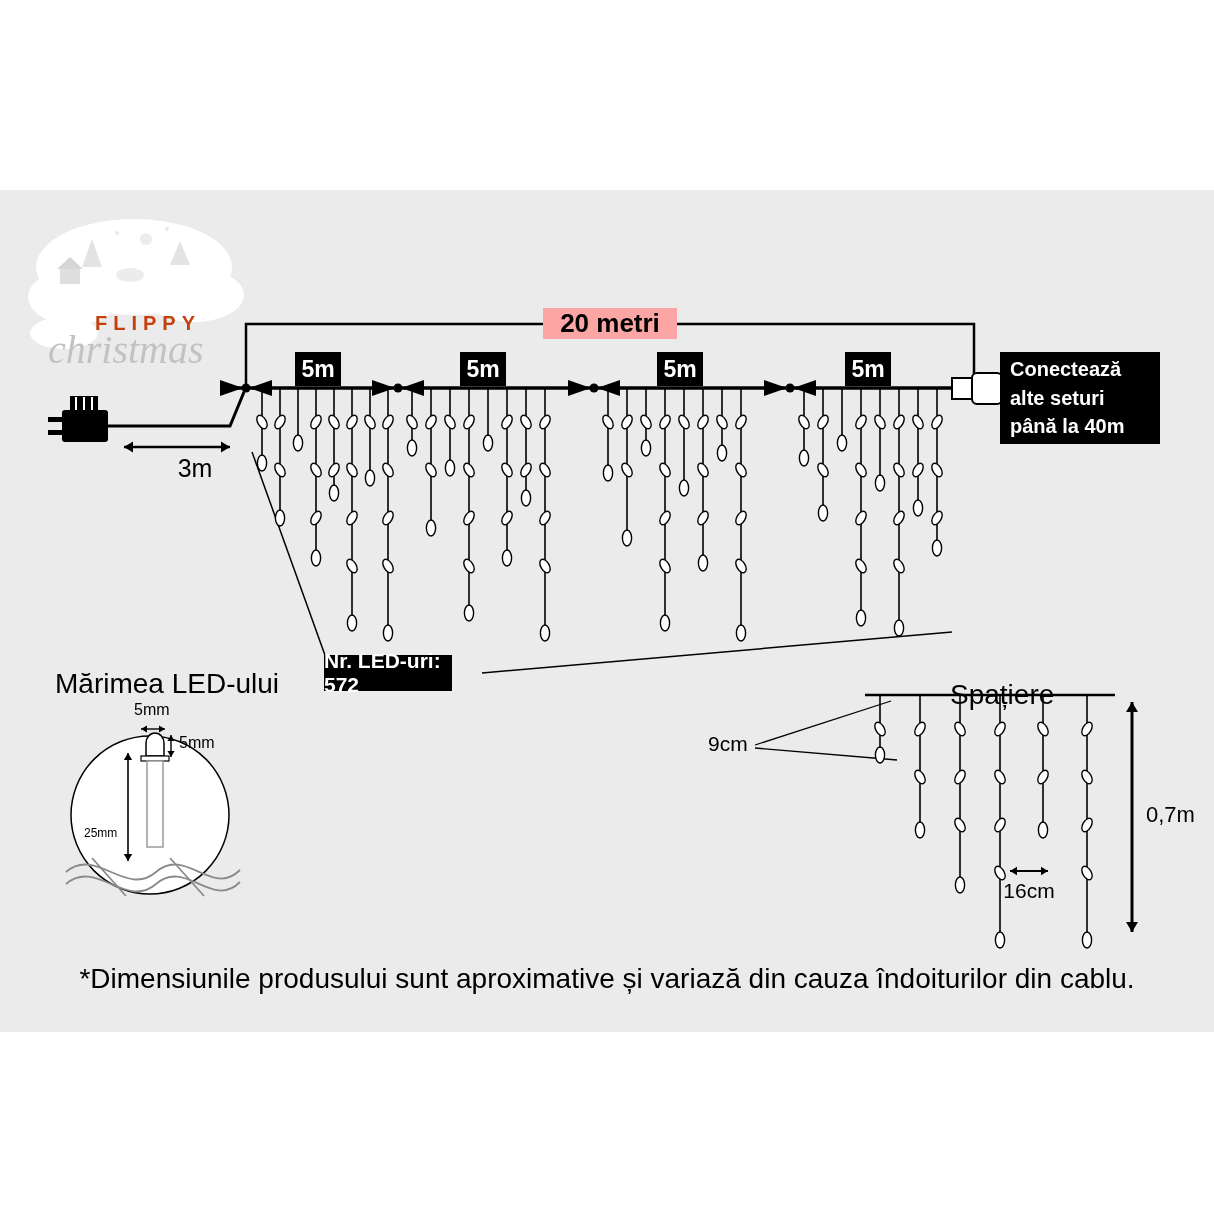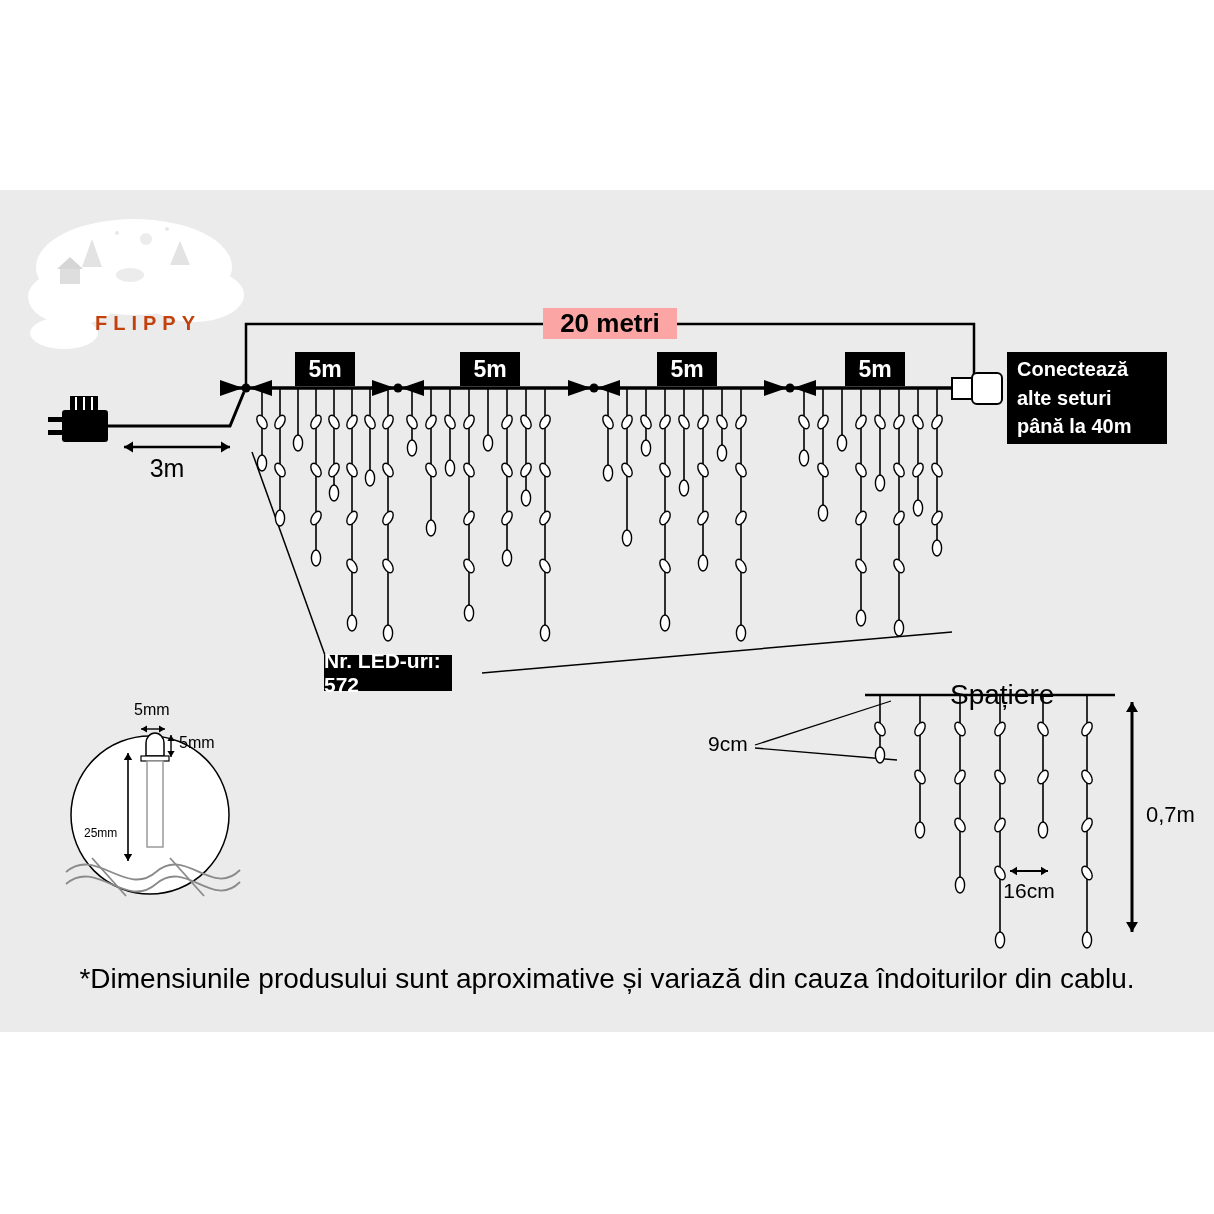--- a/index.html
+++ b/index.html
@@ -3,24 +3,24 @@
 <meta charset="utf-8">
 <style>
   html,body{margin:0;padding:0;background:#fff;}
   #canvas{position:relative;width:1214px;height:1214px;background:#fff;overflow:hidden;
           font-family:"Liberation Sans", sans-serif;color:#000;}
   #band{position:absolute;left:0;top:190px;width:1214px;height:842px;background:#ebebeb;}
   .abs{position:absolute;}
   #page-title{left:0;right:0;top:236px;text-align:center;font-size:52px;font-weight:bold;letter-spacing:1px;}
   #total-length-label{left:543px;top:308px;width:134px;text-align:center;font-size:26px;font-weight:bold;background:#fca5a5;}
   .badge{background:#000;color:#fff;display:flex;align-items:center;justify-content:center;font-weight:bold;}
-  .badge-5m{width:60px;height:34px;font-size:23px;top:352px;}
+  .badge-5m{width:46px;height:34px;font-size:23px;top:352px;}
   #connector-note-badge{left:1000px;top:352px;width:140px;height:92px;font-size:20px;line-height:1.42;
-      white-space:pre-line;display:flex;align-items:center;padding:0 10px;justify-content:flex-start;text-align:left;margin-left:7px;}
-  #lead-length-label{left:112px;top:454px;width:110px;text-align:center;font-size:25px;}
+      white-space:pre-line;display:flex;align-items:center;padding:0 10px;justify-content:flex-start;text-align:left;}
+  #lead-length-label{left:140px;top:454px;width:110px;text-align:center;font-size:25px;}
   #led-count-badge{left:324px;top:655px;width:128px;height:36px;font-size:21px;}
   #spacing-heading{left:950px;top:679px;font-size:28px;}
   #led-size-heading{left:55px;top:668px;font-size:28px;}
   #spacing-9cm-label{left:708px;top:732px;font-size:21px;}
   #spacing-16cm-label{left:1003px;top:879px;font-size:21px;width:52px;text-align:center;}
   #spacing-height-label{left:1146px;top:802px;font-size:22px;}
   #led-width-label{left:134px;top:701px;font-size:16px;}
   #led-tip-label{left:179px;top:734px;font-size:16px;}
   #led-height-label{left:84px;top:792px;font-size:12px;margin-top:34px;}
   #led-note-badge{left:228px;top:806px;width:176px;height:60px;font-size:20px;line-height:1.35;
@@ -47,20 +47,21 @@
     <polygon points="60,62 70,34 80,62" fill="#e3e3e3"></polygon>
     <polygon points="148,60 158,36 168,60" fill="#e3e3e3"></polygon>
     <rect x="38" y="64" width="20" height="15" fill="#dedede"></rect>
     <polygon points="35,64 48,52 61,64" fill="#d6d6d6"></polygon>
     <circle cx="124" cy="34" r="6" fill="#ececec"></circle>
     <circle cx="95" cy="28" r="2" fill="#e8e8e8"></circle>
     <circle cx="145" cy="24" r="2" fill="#e8e8e8"></circle>
     <ellipse cx="108" cy="70" rx="14" ry="7" fill="#ececec"></ellipse>
   </svg>
   <div id="brand-name" class="abs">FLIPPY</div>
+  <div id="brand-script" class="abs">christmas</div>
 
   <svg id="diagram-svg" width="1214" height="1214" viewBox="0 0 1214 1214">
 
     <polyline points="246,384 246,324 974,324 974,384" fill="none" stroke="#000" stroke-width="2.5"></polyline>
 
     <line x1="230" y1="388" x2="992" y2="388" stroke="#000" stroke-width="3.5"></line>
 
     <polyline points="108,426 230,426 244,392" fill="none" stroke="#000" stroke-width="3"></polyline>
 
     <g>
@@ -305,18 +306,19 @@
 alte seturi
 până la 40m</div>
   <div id="lead-length-label" class="abs">3m</div>
   <div id="led-count-badge" class="abs badge">Nr. LED-uri: 572</div>
 
   <div id="spacing-heading" class="abs">Spațiere</div>
   <div id="spacing-9cm-label" class="abs">9cm</div>
   <div id="spacing-16cm-label" class="abs">16cm</div>
   <div id="spacing-height-label" class="abs">0,7m</div>
 
+  <div id="led-size-heading" class="abs">Mărimea LED-ului</div>
   <div id="led-width-label" class="abs">5mm</div>
   <div id="led-tip-label" class="abs">5mm</div>
   <div id="led-height-label" class="abs">25mm</div>
 
   <div id="disclaimer" class="abs">*Dimensiunile produsului sunt aproximative și variază din cauza îndoiturilor din cablu.</div>
 </div>
 
 </body></html>

